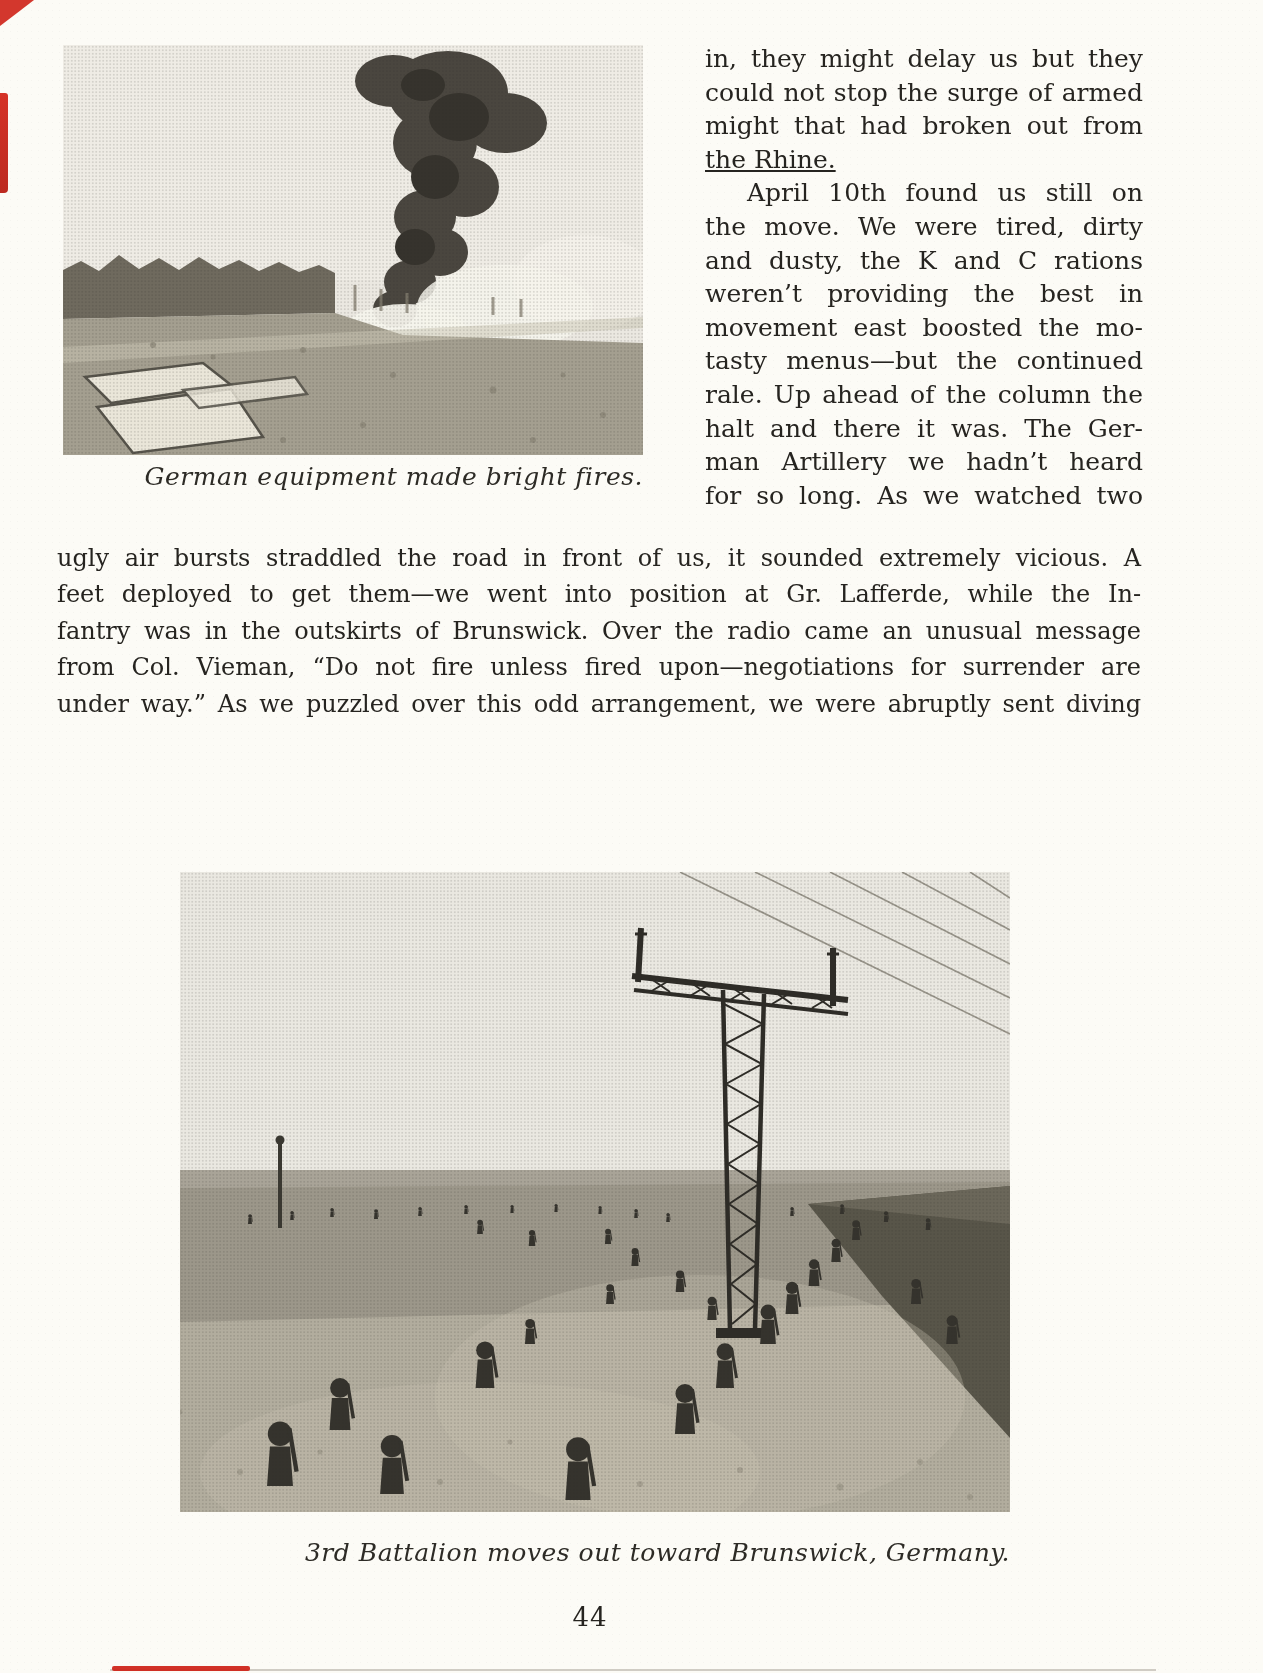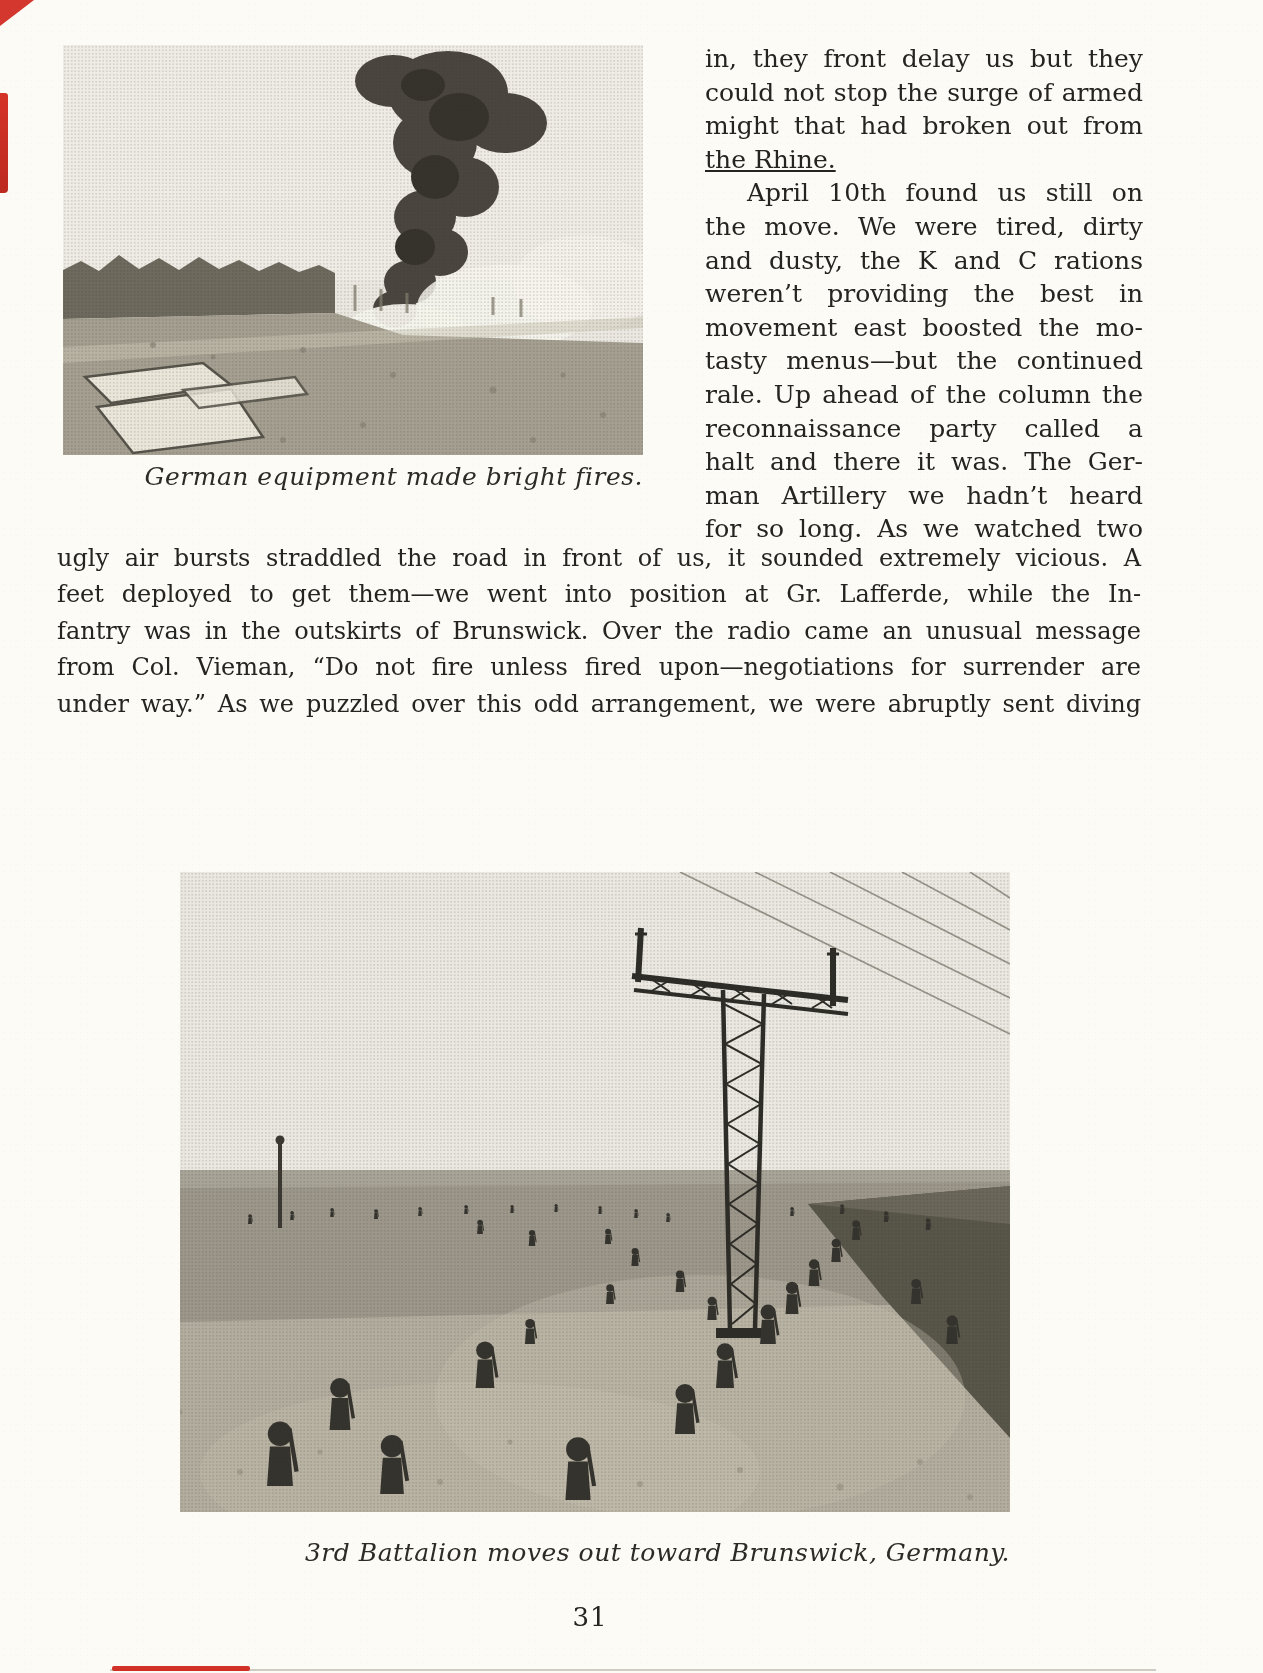--- a/index.html
+++ b/index.html
@@ -147,32 +147,31 @@
       <g fill="#eae6d9" stroke="#56534a" stroke-width="2.5">
         <path d="M22 332 L140 318 L168 340 L48 358 Z"></path>
         <path d="M34 362 L168 344 L200 392 L70 408 Z"></path>
         <path d="M120 345 L232 332 L244 349 L136 363 Z" opacity=".85"></path>
       </g>
     </svg>
   </div>
   <div class="caption caption-top">German equipment made bright fires.</div>
 
   <div class="col-right">
-      <div class="tline">in, they front delay us but they</div>
+      <div class="tline">in, they might delay us but they</div>
       <div class="tline">could not stop the surge of armed</div>
       <div class="tline">might that had broken out from</div>
       <div class="tline short">the Rhine.</div>
       <div class="tline indent">April 10th found us still on</div>
       <div class="tline">the move. We were tired, dirty</div>
       <div class="tline">and dusty, the K and C rations</div>
       <div class="tline">weren’t providing the best in</div>
       <div class="tline">movement east boosted the mo-</div>
       <div class="tline">tasty menus—but the continued</div>
       <div class="tline">rale. Up ahead of the column the</div>
-      <div class="tline">reconnaissance party called a</div>
       <div class="tline">halt and there it was. The Ger-</div>
       <div class="tline">man Artillery we hadn’t heard</div>
       <div class="tline">for so long. As we watched two</div>
     </div>
 
   <div class="para-full">
       <div class="tline">ugly air bursts straddled the road in front of us, it sounded extremely vicious. A</div>
       <div class="tline">feet deployed to get them—we went into position at Gr. Lafferde, while the In-</div>
       <div class="tline">fantry was in the outskirts of Brunswick. Over the radio came an unusual message</div>
       <div class="tline">from Col. Vieman, “Do not fire unless fired upon—negotiations for surrender are</div>
@@ -278,15 +277,15 @@
           <circle cx="560" cy="598" r="3"></circle>
         <circle cx="660" cy="615" r="3.5"></circle>
           <circle cx="740" cy="590" r="3"></circle>
         <circle cx="790" cy="625" r="3"></circle>
           <circle cx="240,540" cy="540" r="2.5"></circle>
       </g>
     </svg>
   </div>
   <div class="caption caption-bottom">3rd Battalion moves out toward Brunswick, Germany.</div>
 
-  <div class="page-number">31</div>
+  <div class="page-number">44</div>
 
 </div>
 
 </body></html>

